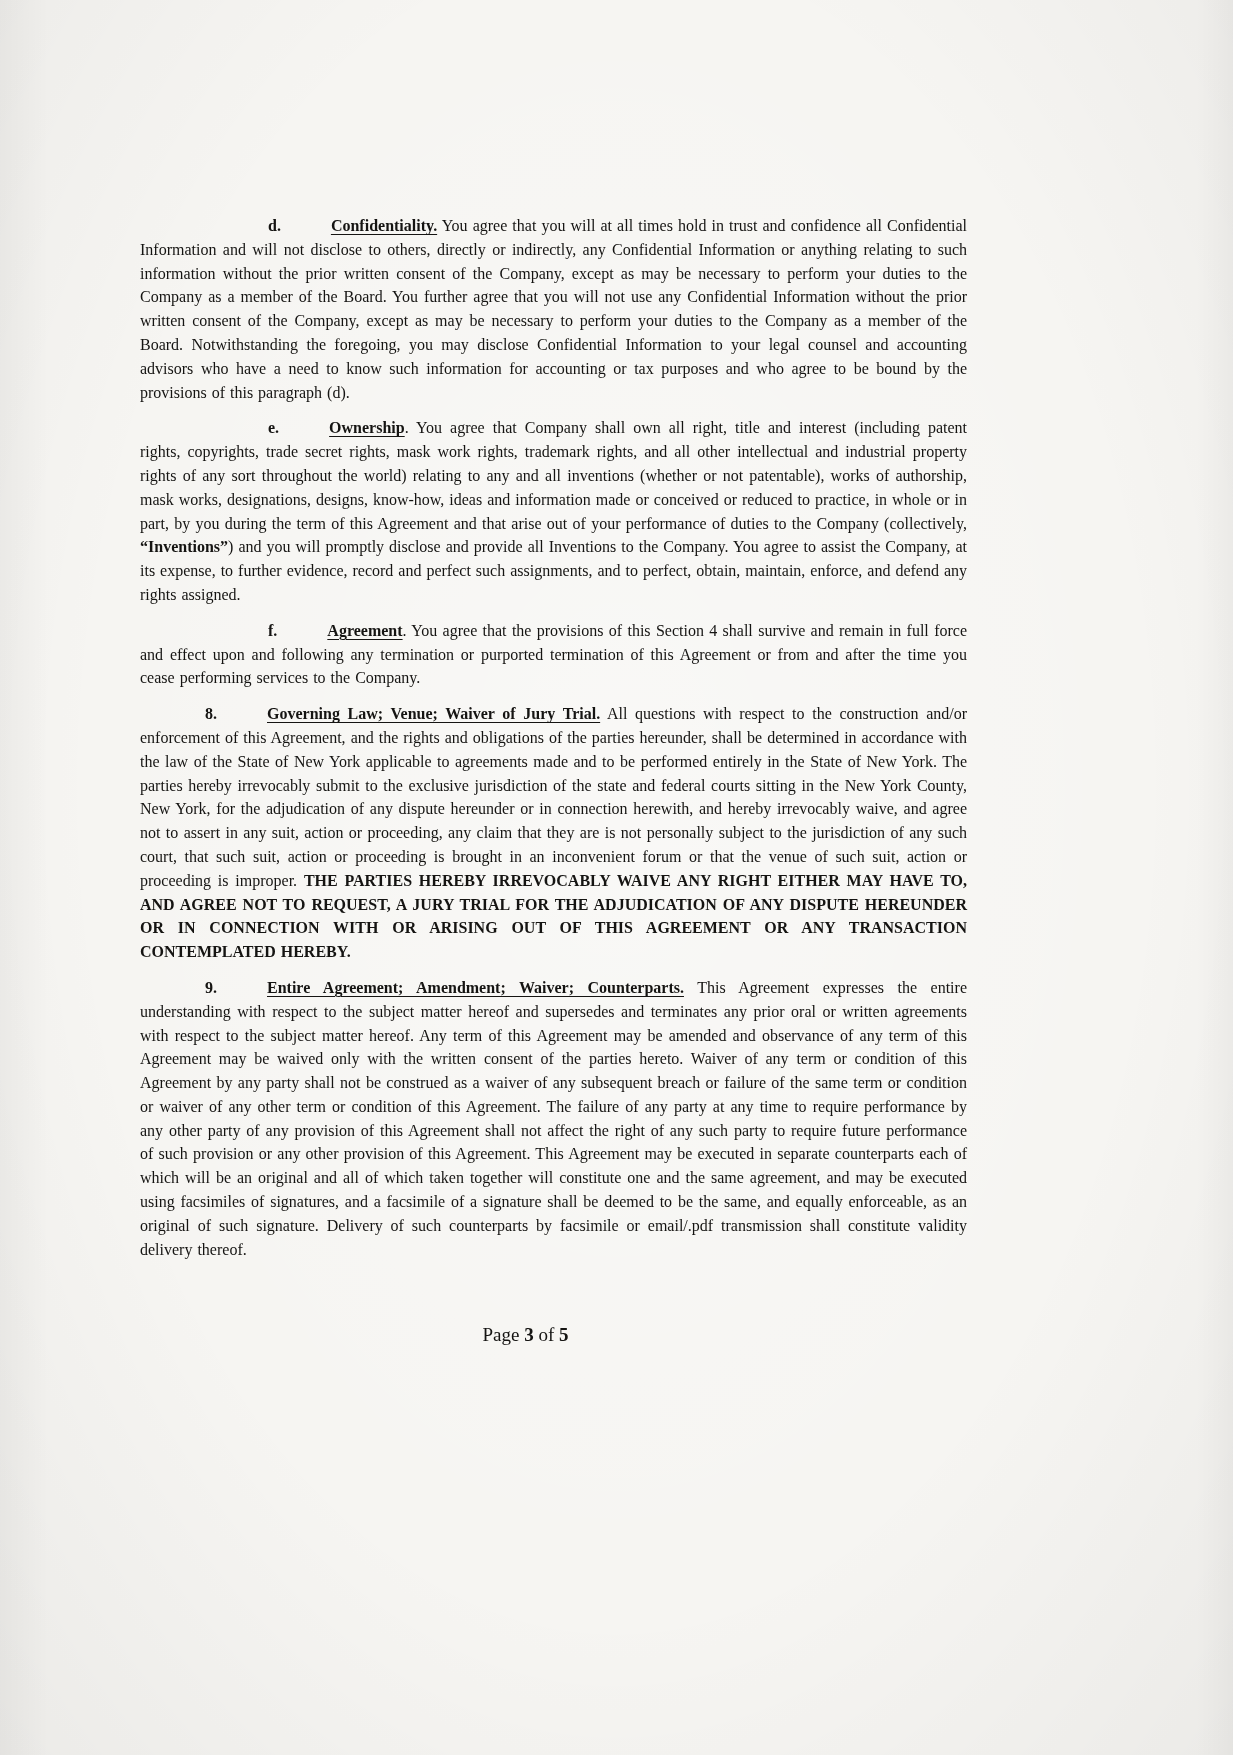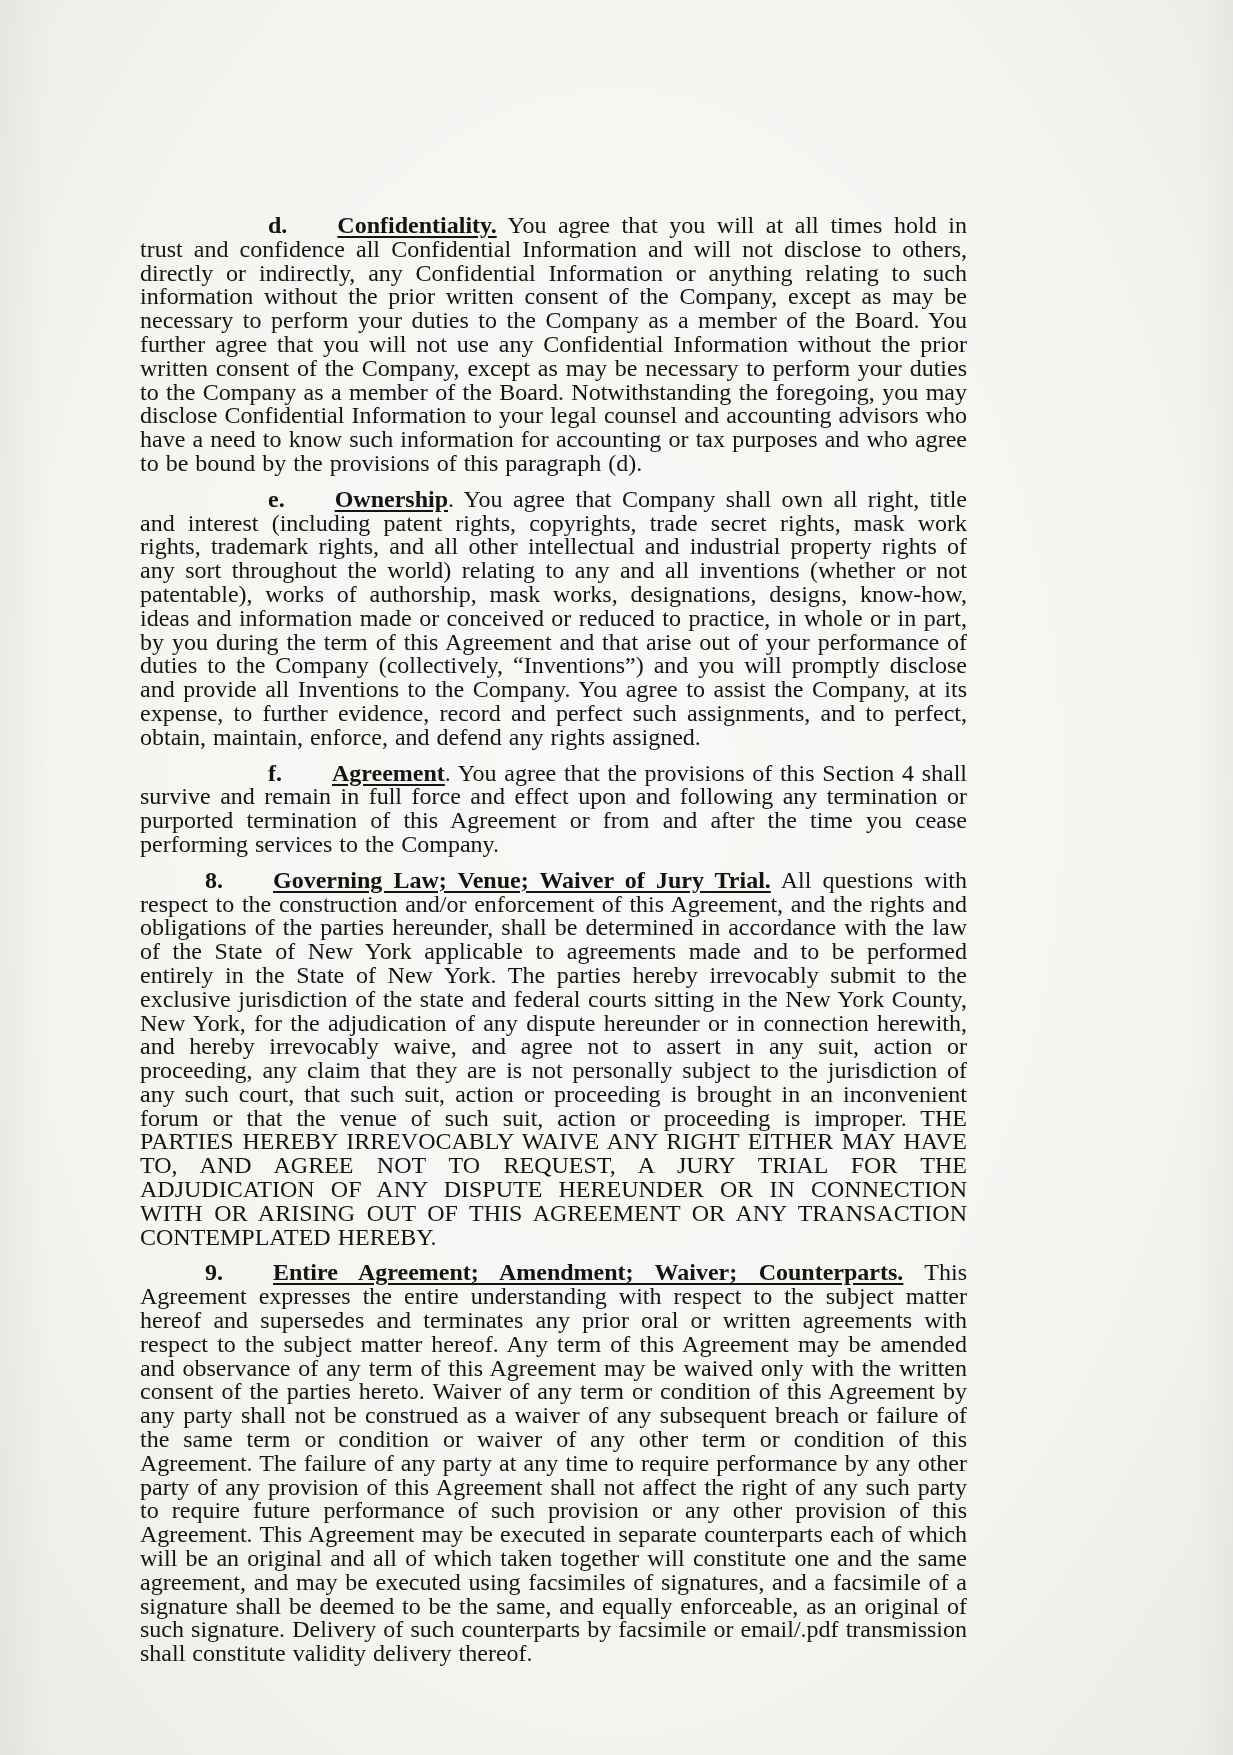--- a/index.html
+++ b/index.html
@@ -20,32 +20,32 @@
       radial-gradient(ellipse at 50% 45%, rgba(255,255,255,0.35) 0%, rgba(0,0,0,0.0) 60%, rgba(0,0,0,0.045) 100%),
       linear-gradient(90deg, rgba(0,0,0,0.035) 0%, rgba(0,0,0,0) 4%, rgba(0,0,0,0) 97%, rgba(0,0,0,0.03) 100%);
   }
   .page {
     position: absolute;
     inset: 0;
     box-sizing: border-box;
     padding: 214px 266px 0 140px;
   }
   .para {
-    font-size: 24px;
+    font-size: 16px;
     line-height: 23.8px;
     text-align: justify;
     margin: 0 0 12px 0;
     word-spacing: 1px;
   }
   .para.sub { text-indent: 128px; }
   .para.top { text-indent: 65px; }
   .plabel { font-weight: bold; }
   .pgap { display: inline-block; width: 50px; }
   .pheading { font-weight: bold; text-decoration: underline; text-underline-offset: 3px; }
-  .seg-bold { font-weight: normal; }
+  .seg-bold { font-weight: bold; }
   .footer {
     margin-top: 62px;
     margin-right: 56px;
     text-align: center;
     font-size: 19px;
     line-height: 23px;
   }
 </style>
 </head>
 <body>
@@ -53,13 +53,14 @@
 <div class="scan-vignette"></div>
 
 <div class="page">
   <div id="paras">
       <p class="para sub"><span class="plabel">d.</span><span class="pgap"></span><span class="pheading">Confidentiality.</span><span class="seg"> You agree that you will at all times hold in trust and confidence all Confidential Information and will not disclose to others, directly or indirectly, any Confidential Information or anything relating to such information without the prior written consent of the Company, except as may be necessary to perform your duties to the Company as a member of the Board.  You further agree that you will not use any Confidential Information without the prior written consent of the Company, except as may be necessary to perform your duties to the Company as a member of the Board. Notwithstanding the foregoing, you may disclose Confidential Information to your legal counsel and accounting advisors who have a need to know such information for accounting or tax purposes and who agree to be bound by the provisions of this paragraph (d).</span></p>
       <p class="para sub"><span class="plabel">e.</span><span class="pgap"></span><span class="pheading">Ownership</span><span class="seg">.  You agree that Company shall own all right, title and interest (including patent rights, copyrights, trade secret rights, mask work rights, trademark rights, and all other intellectual and industrial property rights of any sort throughout the world) relating to any and all inventions (whether or not patentable), works of authorship, mask works, designations, designs, know-how, ideas and information made or conceived or reduced to practice, in whole or in part, by you during the term of this Agreement and that arise out of your performance of duties to the Company (collectively, </span><span class="seg-bold">“Inventions”</span><span class="seg">) and you will promptly disclose and provide all Inventions to the Company. You agree to assist the Company, at its expense, to further evidence, record and perfect such assignments, and to perfect, obtain, maintain, enforce, and defend any rights assigned.</span></p>
       <p class="para sub"><span class="plabel">f.</span><span class="pgap"></span><span class="pheading">Agreement</span><span class="seg">. You agree that the provisions of this Section 4 shall survive and remain in full force and effect upon and following any termination or purported termination of this Agreement or from and after the time you cease performing services to the Company.</span></p>
       <p class="para top"><span class="plabel">8.</span><span class="pgap"></span><span class="pheading">Governing Law; Venue; Waiver of Jury Trial.</span><span class="seg"> All questions with respect to the construction and/or enforcement of this Agreement, and the rights and obligations of the parties hereunder, shall be determined in accordance with the law of the State of New York applicable to agreements made and to be performed entirely in the State of New York.  The parties hereby irrevocably submit to the exclusive jurisdiction of the state and federal courts sitting in the New York County, New York, for the adjudication of any dispute hereunder or in connection herewith, and hereby irrevocably waive, and agree not to assert in any suit, action or proceeding, any claim that they are is not personally subject to the jurisdiction of any such court, that such suit, action or proceeding is brought in an inconvenient forum or that the venue of such suit, action or proceeding is improper.  </span><span class="seg-bold">THE PARTIES HEREBY IRREVOCABLY WAIVE ANY RIGHT EITHER MAY HAVE TO, AND AGREE NOT TO REQUEST, A JURY TRIAL FOR THE ADJUDICATION OF ANY DISPUTE HEREUNDER OR IN CONNECTION WITH OR ARISING OUT OF THIS AGREEMENT OR ANY TRANSACTION CONTEMPLATED HEREBY.</span></p>
       <p class="para top"><span class="plabel">9.</span><span class="pgap"></span><span class="pheading">Entire Agreement; Amendment; Waiver; Counterparts.</span><span class="seg"> This Agreement expresses the entire understanding with respect to the subject matter hereof and supersedes and terminates any prior oral or written agreements with respect to the subject matter hereof.  Any term of this Agreement may be amended and observance of any term of this Agreement may be waived only with the written consent of the parties hereto.  Waiver of any term or condition of this Agreement by any party shall not be construed as a waiver of any subsequent breach or failure of the same term or condition or waiver of any other term or condition of this Agreement.  The failure of any party at any time to require performance by any other party of any provision of this Agreement shall not affect the right of any such party to require future performance of such provision or any other provision of this Agreement.  This Agreement may be executed in separate counterparts each of which will be an original and all of which taken together will constitute one and the same agreement, and may be executed using facsimiles of signatures, and a facsimile of a signature shall be deemed to be the same, and equally enforceable, as an original of such signature.  Delivery of such counterparts by facsimile or email/.pdf transmission shall constitute validity delivery thereof.</span></p>
     </div>
+  <div id="footer" class="footer"><span class="seg">Page </span><span class="seg-bold">3</span><span class="seg"> of </span><span class="seg-bold">5</span></div>
 </div>
 
 </body></html>

